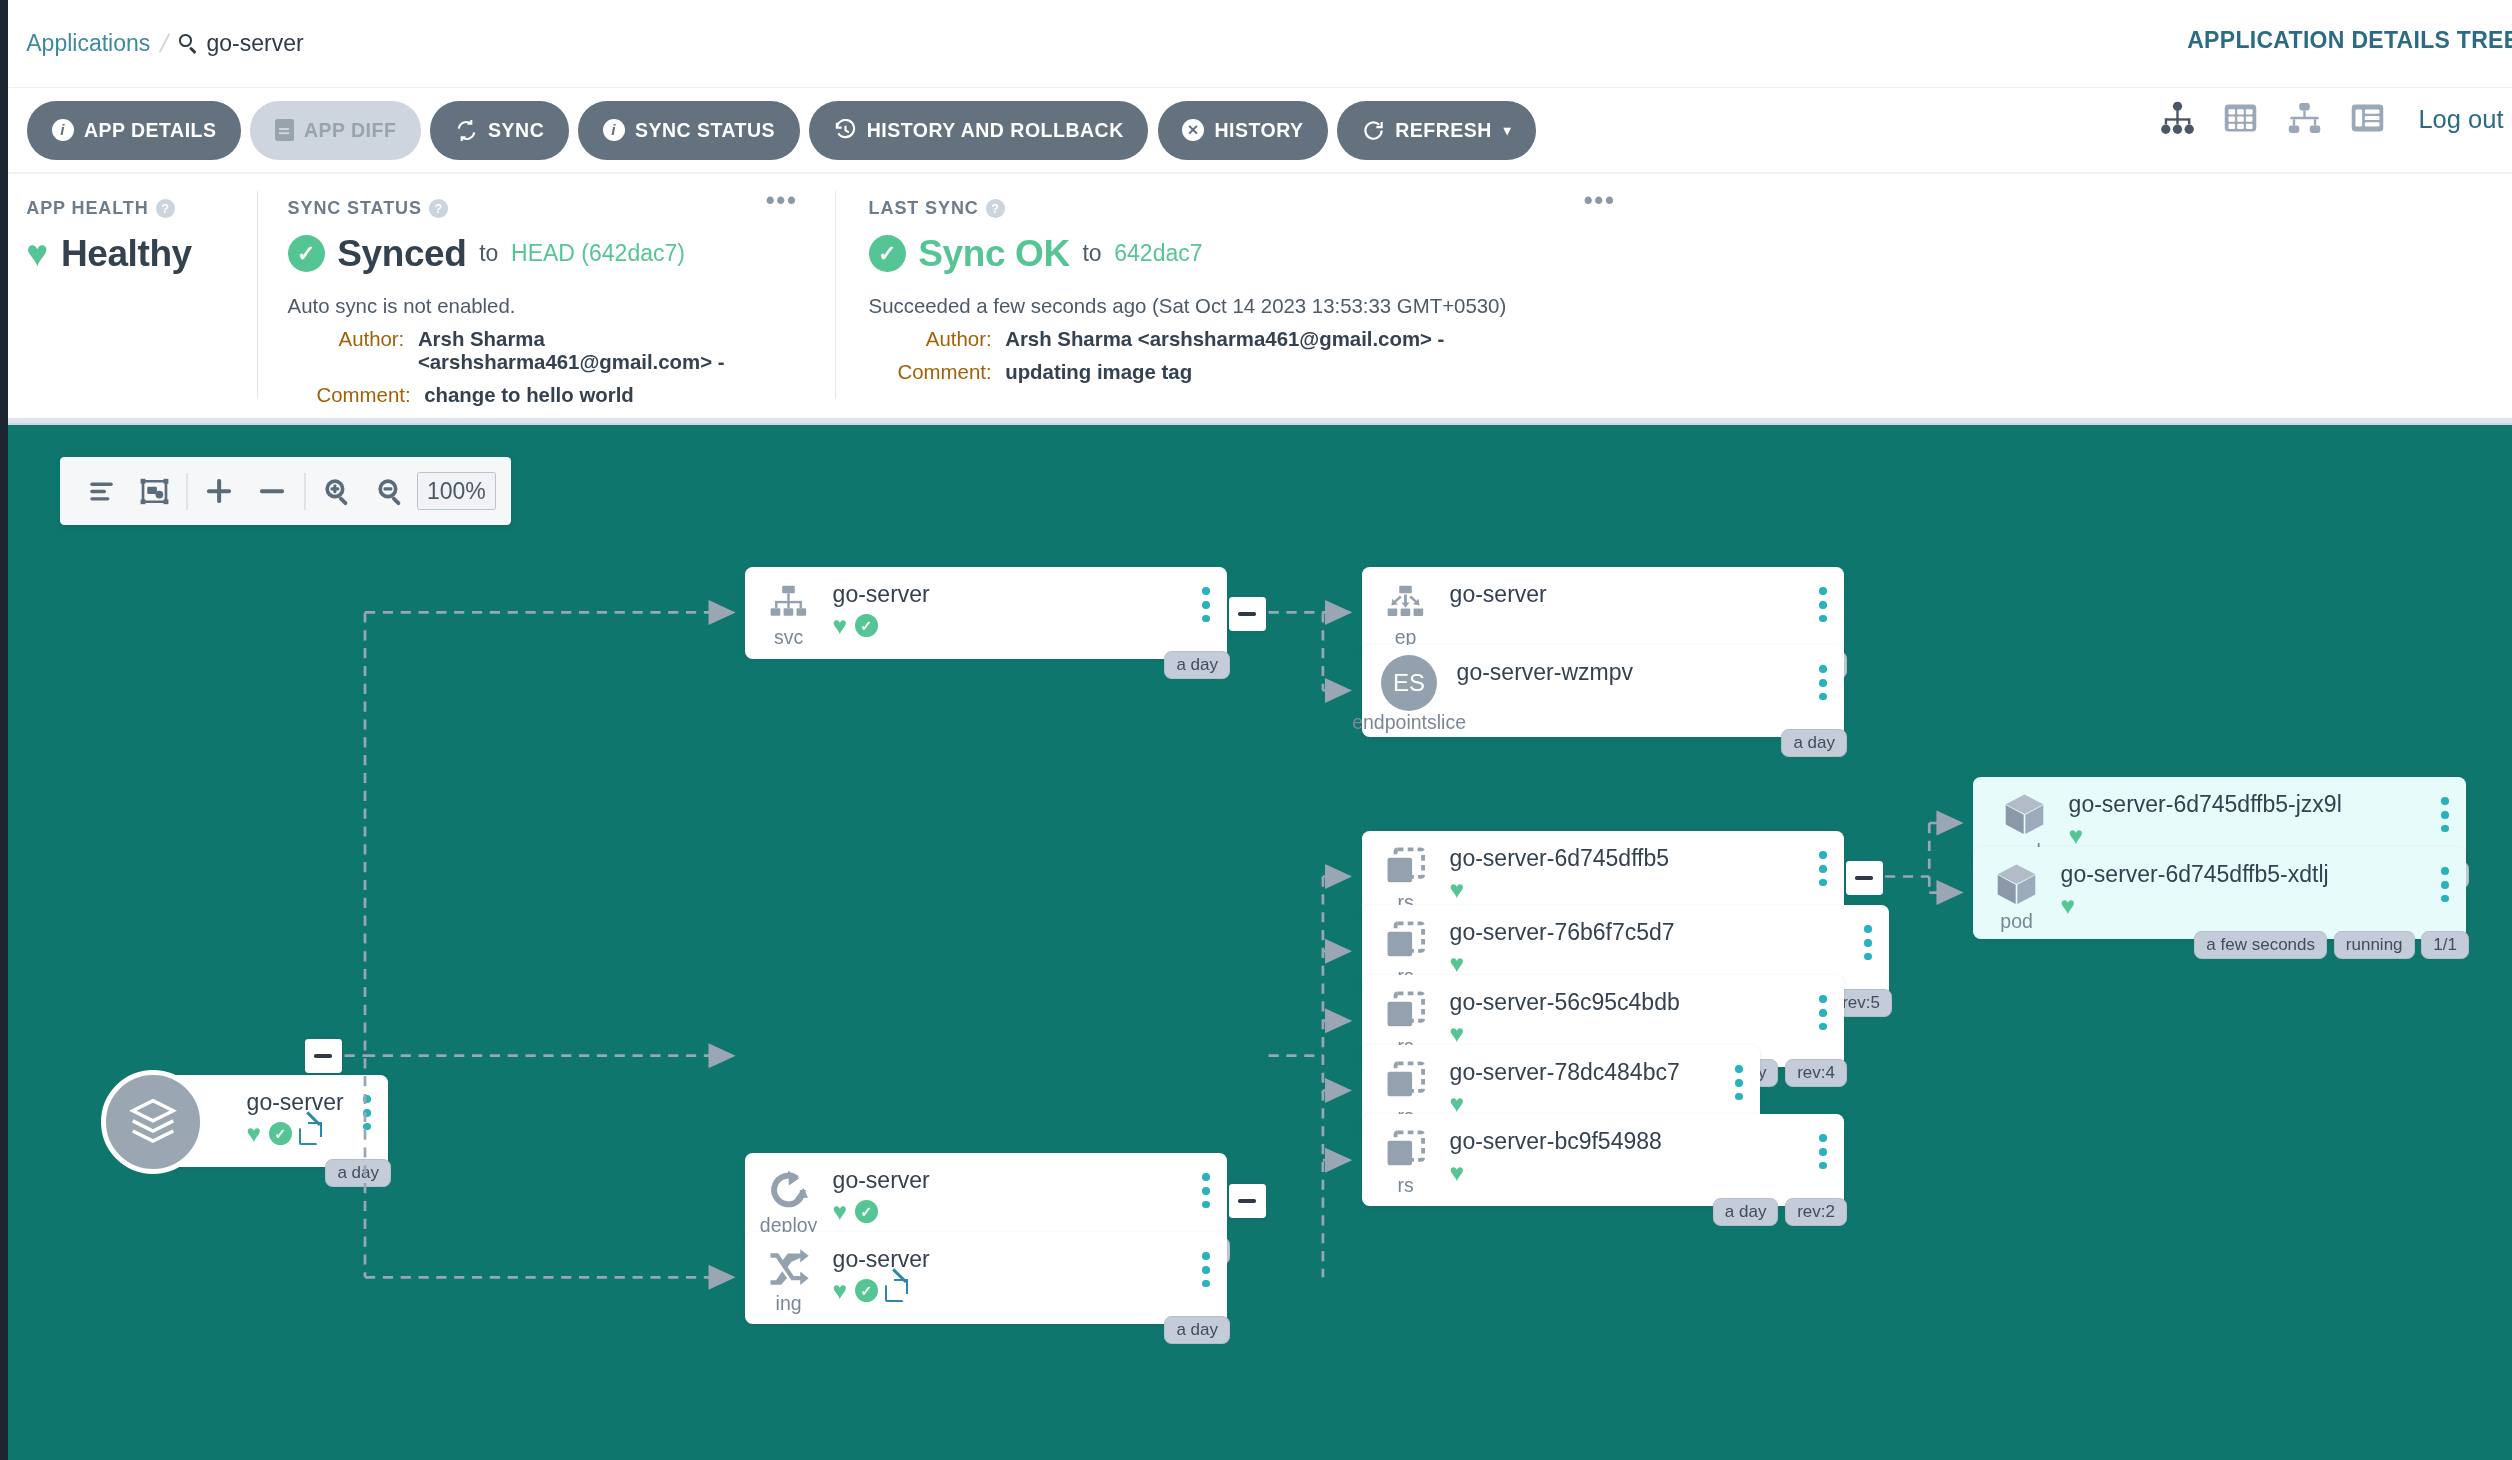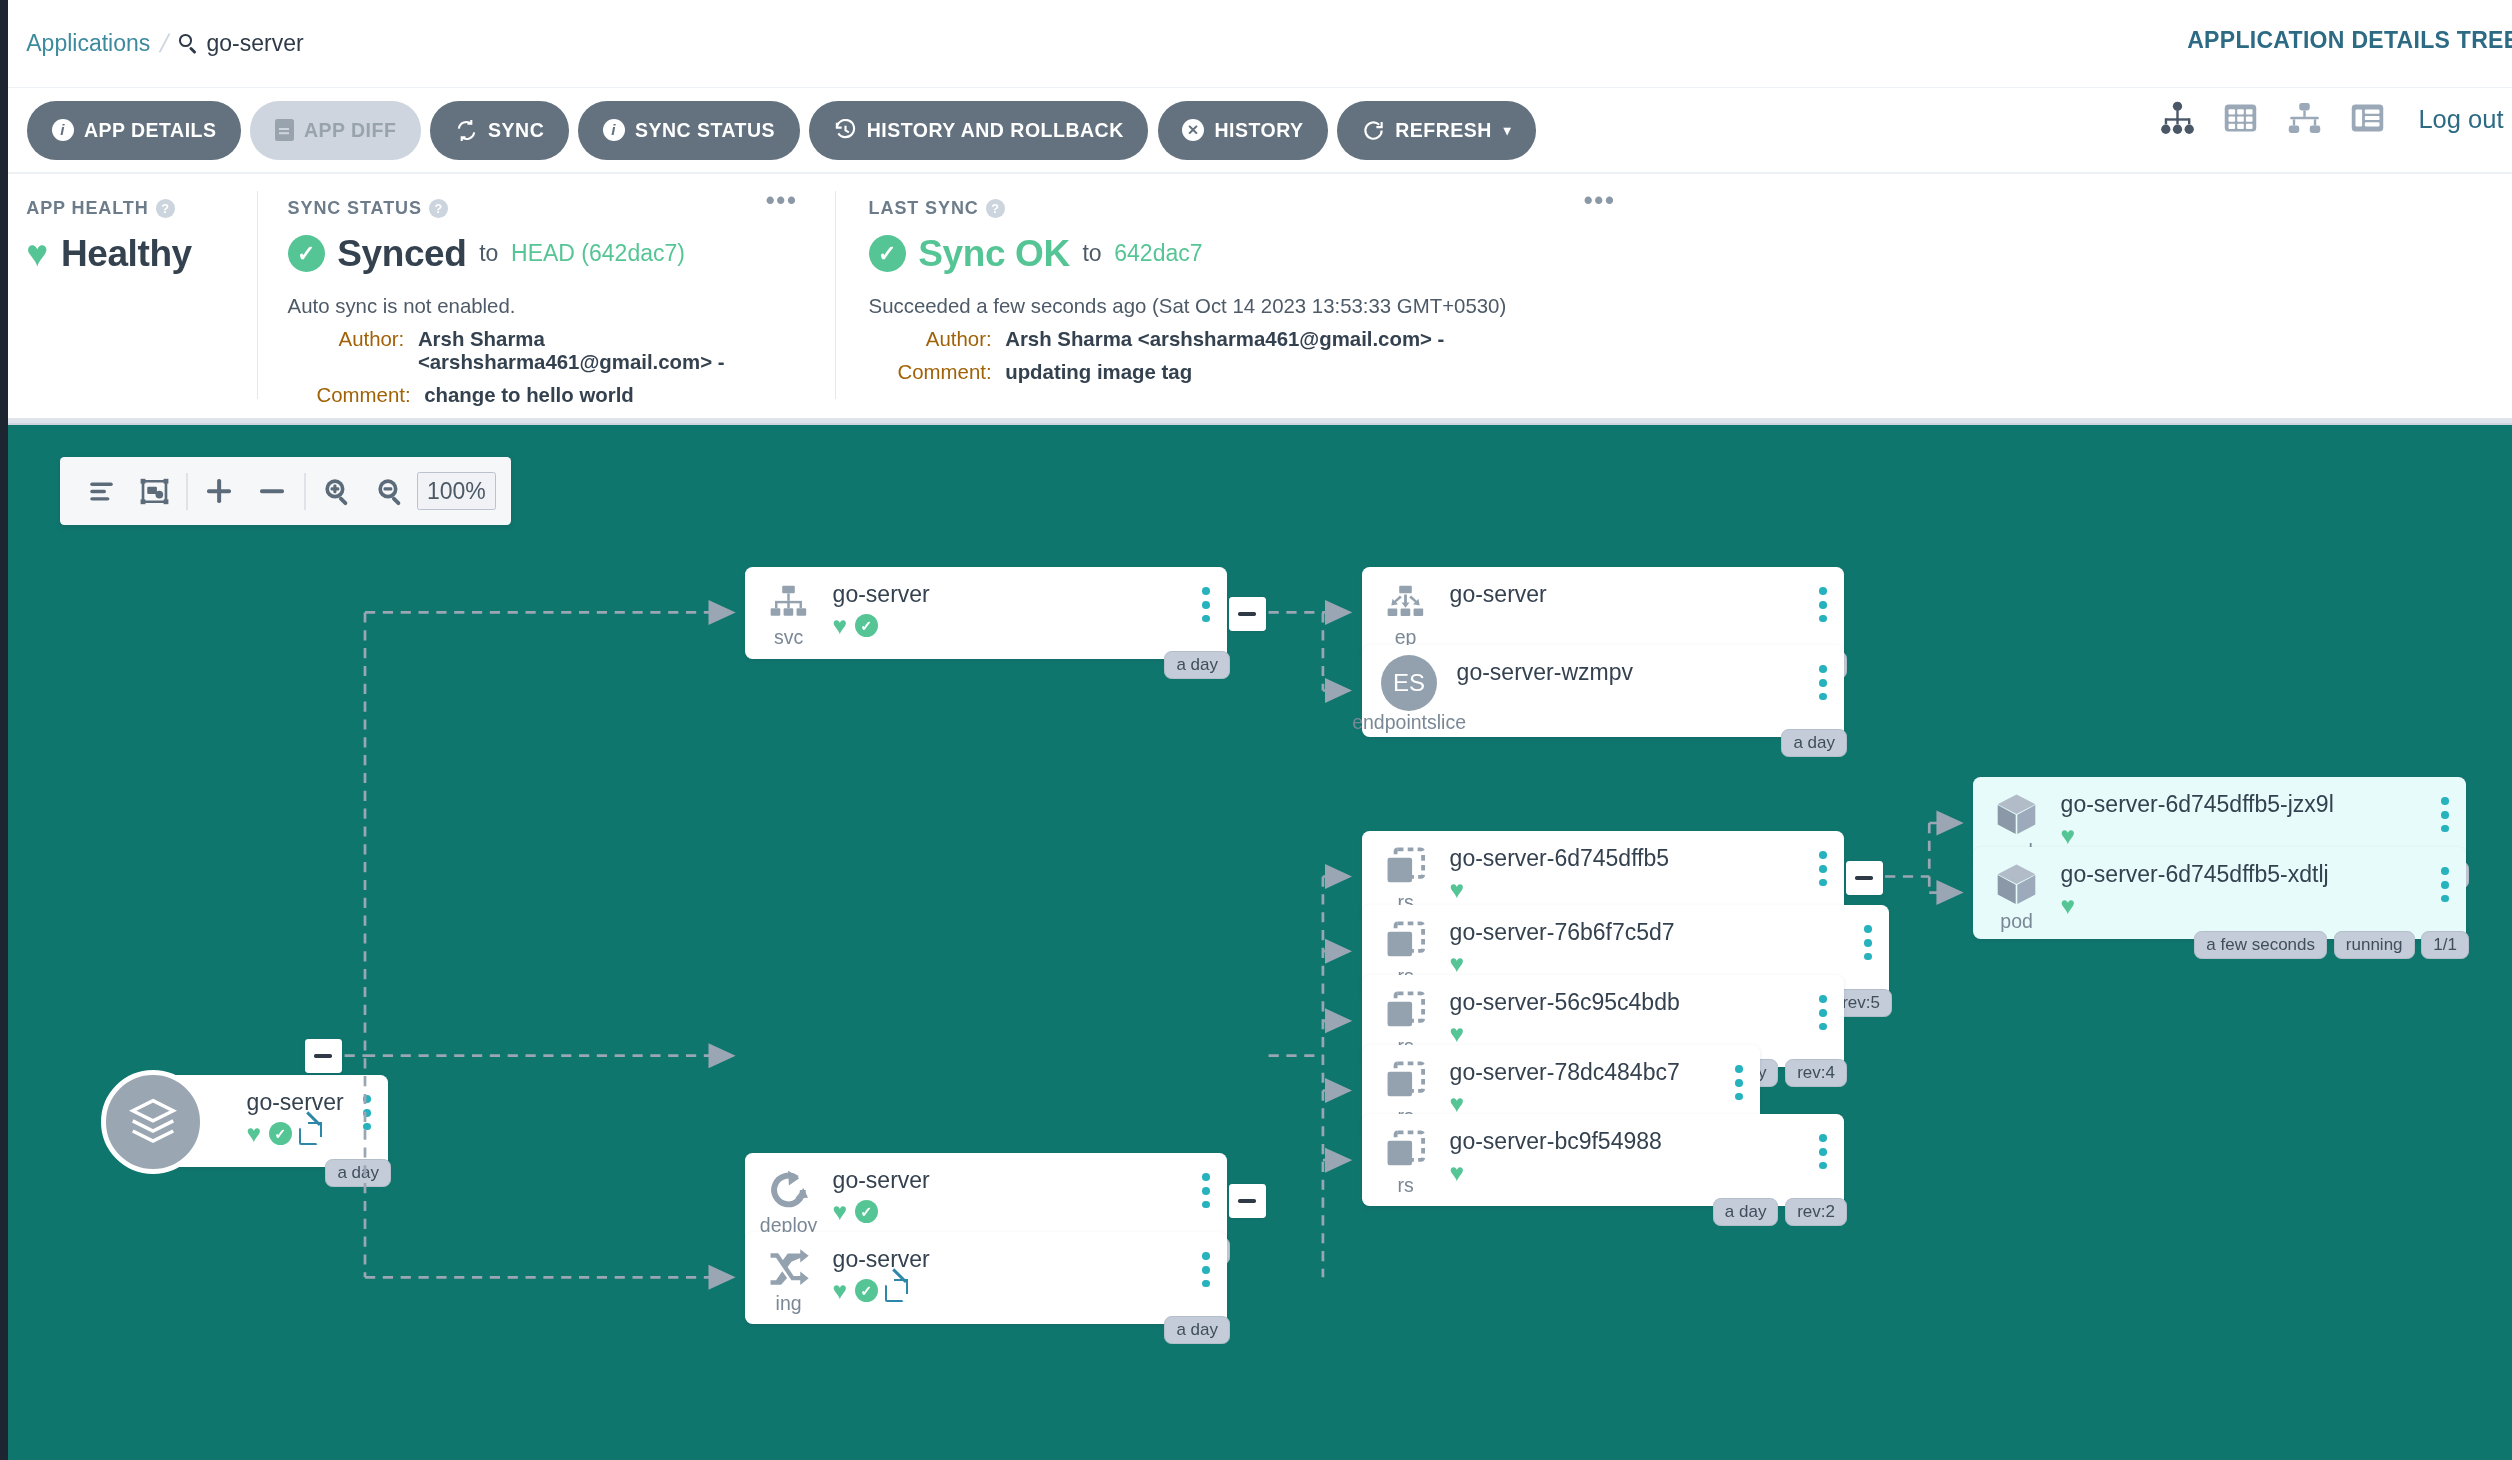--- a/index.html
+++ b/index.html
@@ -777,21 +777,21 @@
         <span></span>
         <span></span>
         <span></span>
       </div>
     <div class="badges">
       <span class="badge">a day</span>
       <span class="badge">rev:2</span>
     </div>
   </div>
 
-  <div class="node highlight" style="left:1965px; top:354px; width:493px; height:92px;">
+  <div class="node highlight" style="left:1965px; top:354px; width:493px; height:92px;padding-left:8px;">
     <div class="node-ico">
       <svg width="49" height="49" viewBox="0 0 24 24">
         <path d="M12 2.2 L21.2 7 L12 11.8 L2.8 7 Z" fill="#b1bcc8"></path>
         <path d="M2.8 7.4 L11.6 12.1 L11.6 21.6 L2.8 16.9 Z" fill="#8a98a7"></path>
         <path d="M21.2 7.4 L12.4 12.1 L12.4 21.6 L21.2 16.9 Z" fill="#9caabb"></path>
       </svg>
       <div class="node-kind">pod</div>
     </div>
     <div class="node-body">
       <div class="node-title">go-server-6d745dffb5-jzx9l</div>

